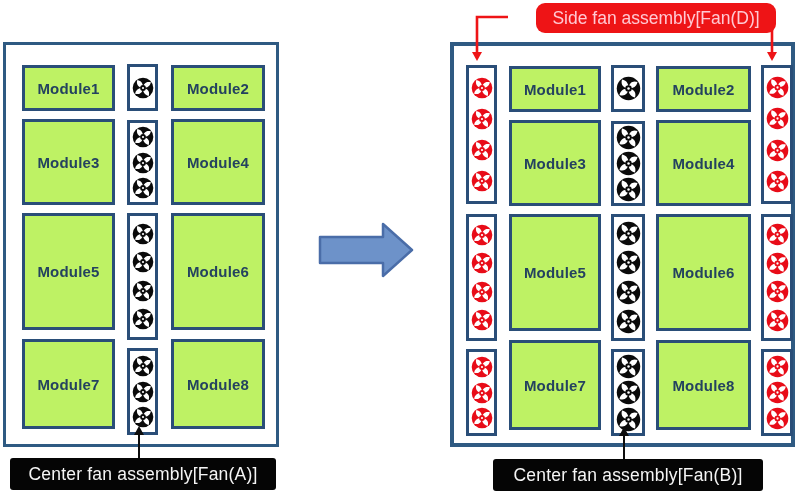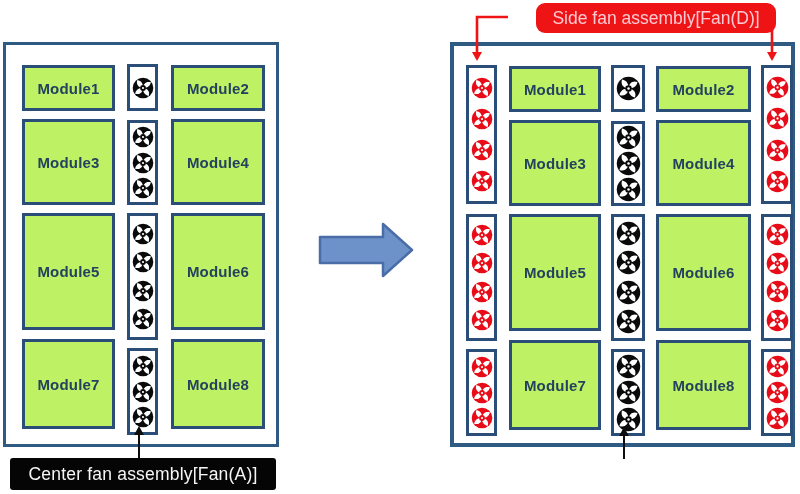--- a/index.html
+++ b/index.html
@@ -636,14 +636,15 @@
     </g>
 
     <g>
       <polyline class="red-line" points="748,17 772,17 772,53"></polyline>
       <polygon class="red-head" points="767,52 777,52 772,61"></polygon>
     </g>
   </svg>
 
   <div class="side-label">Side fan assembly[Fan(D)]</div>
   <div class="center-label" id="label-before">Center fan assembly[Fan(A)]</div>
+  <div class="center-label" id="label-after">Center fan assembly[Fan(B)]</div>
 
 </div>
 
 </body></html>

